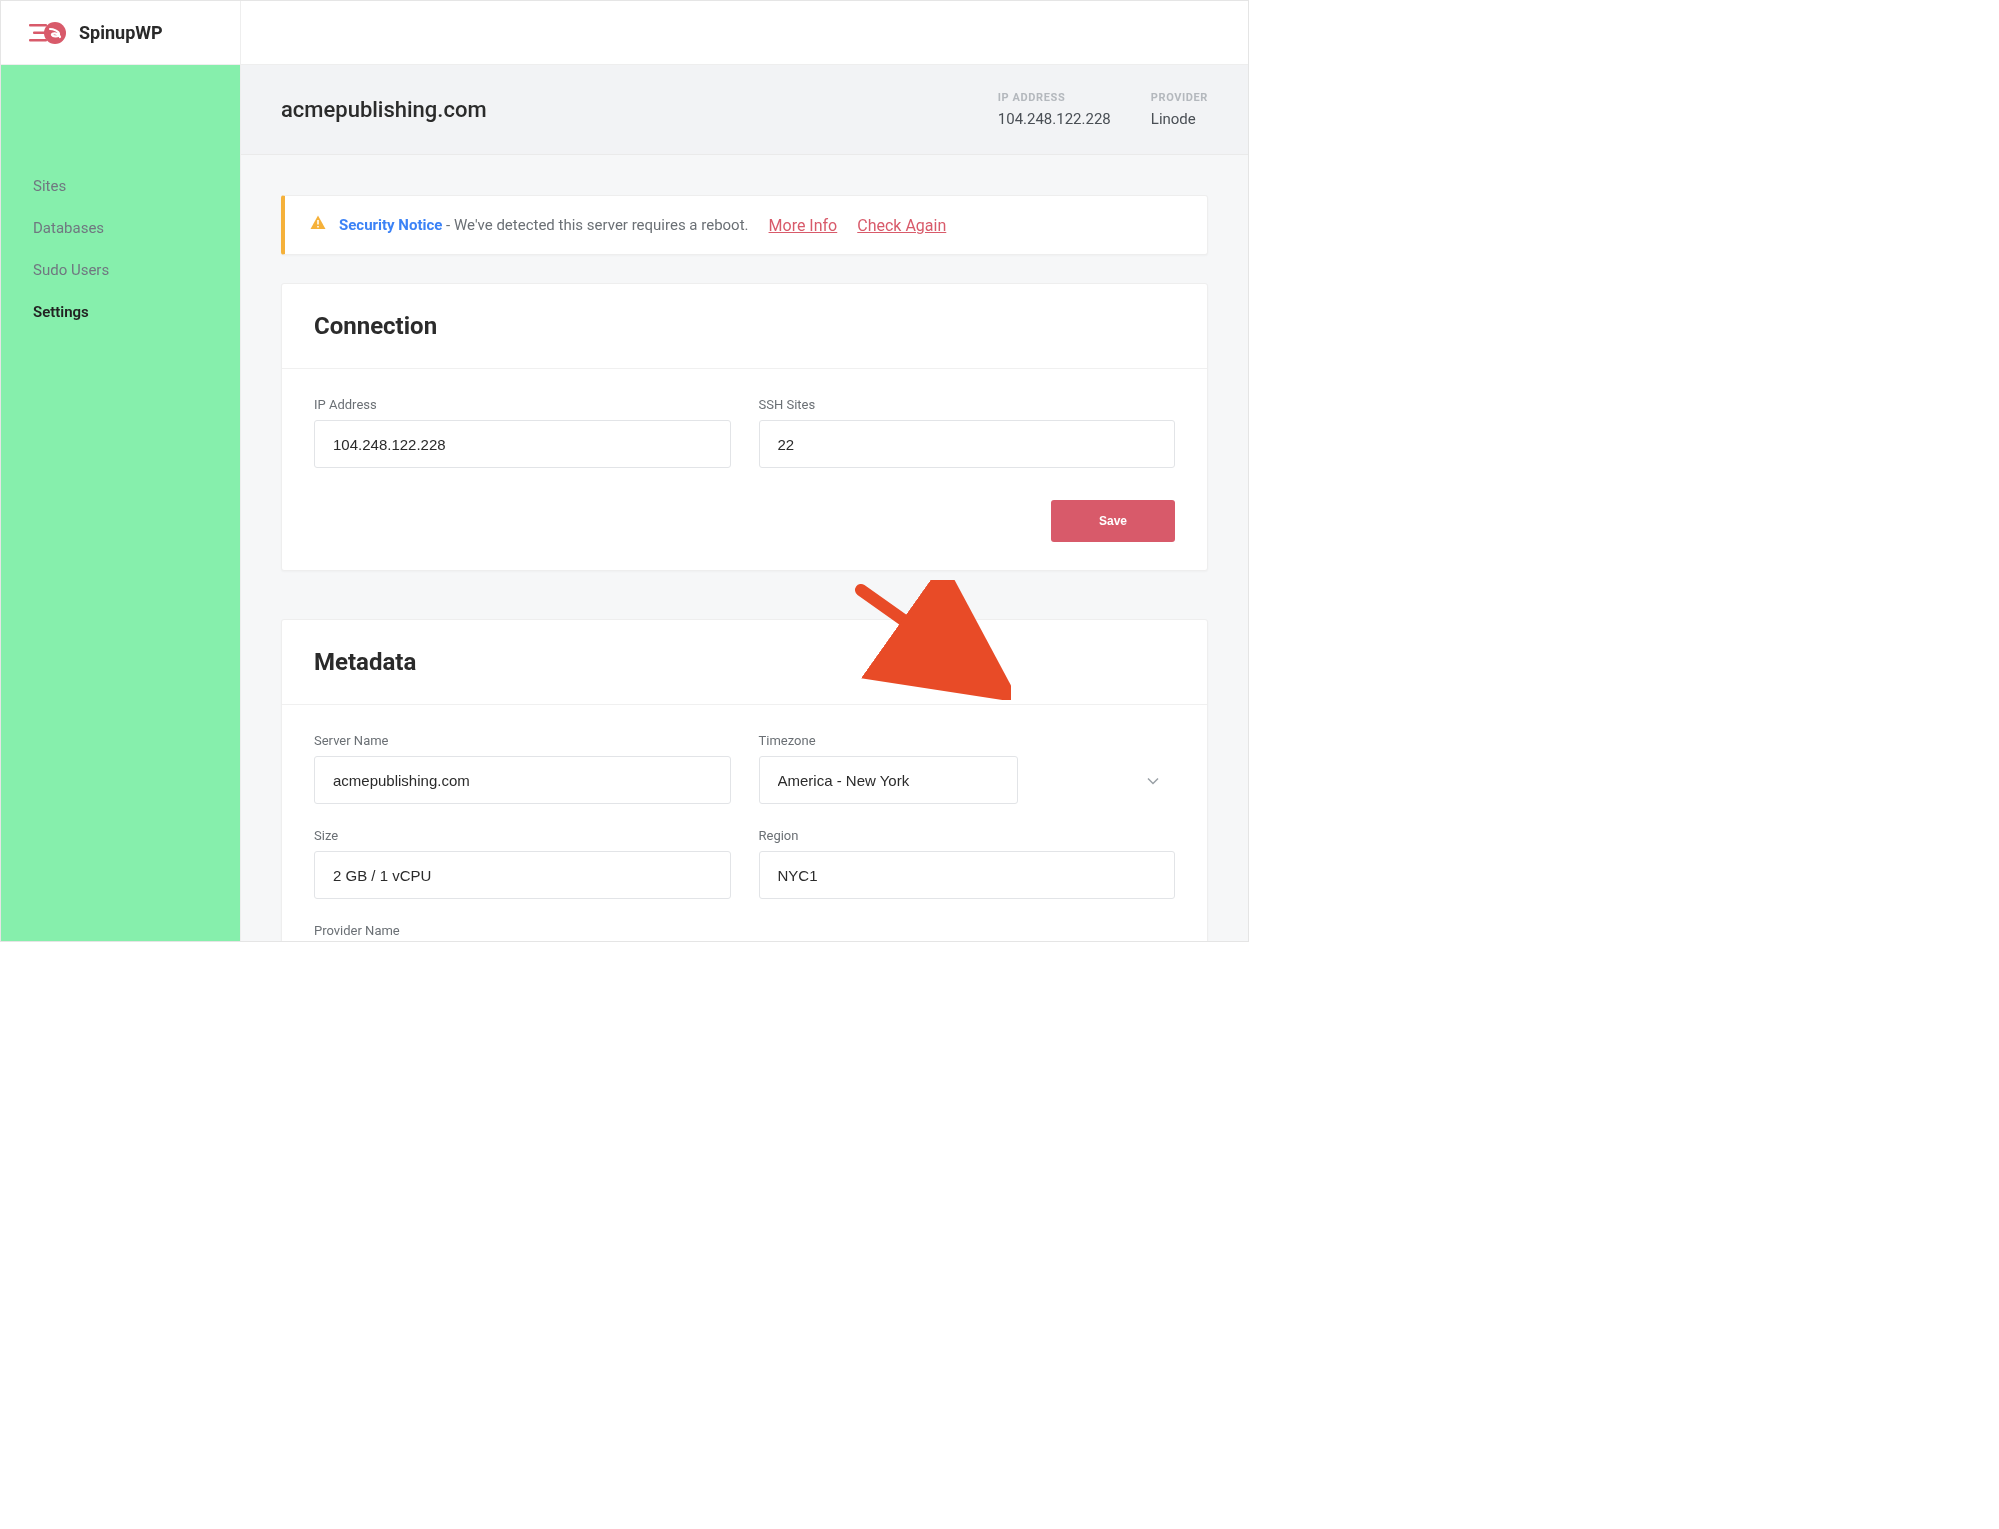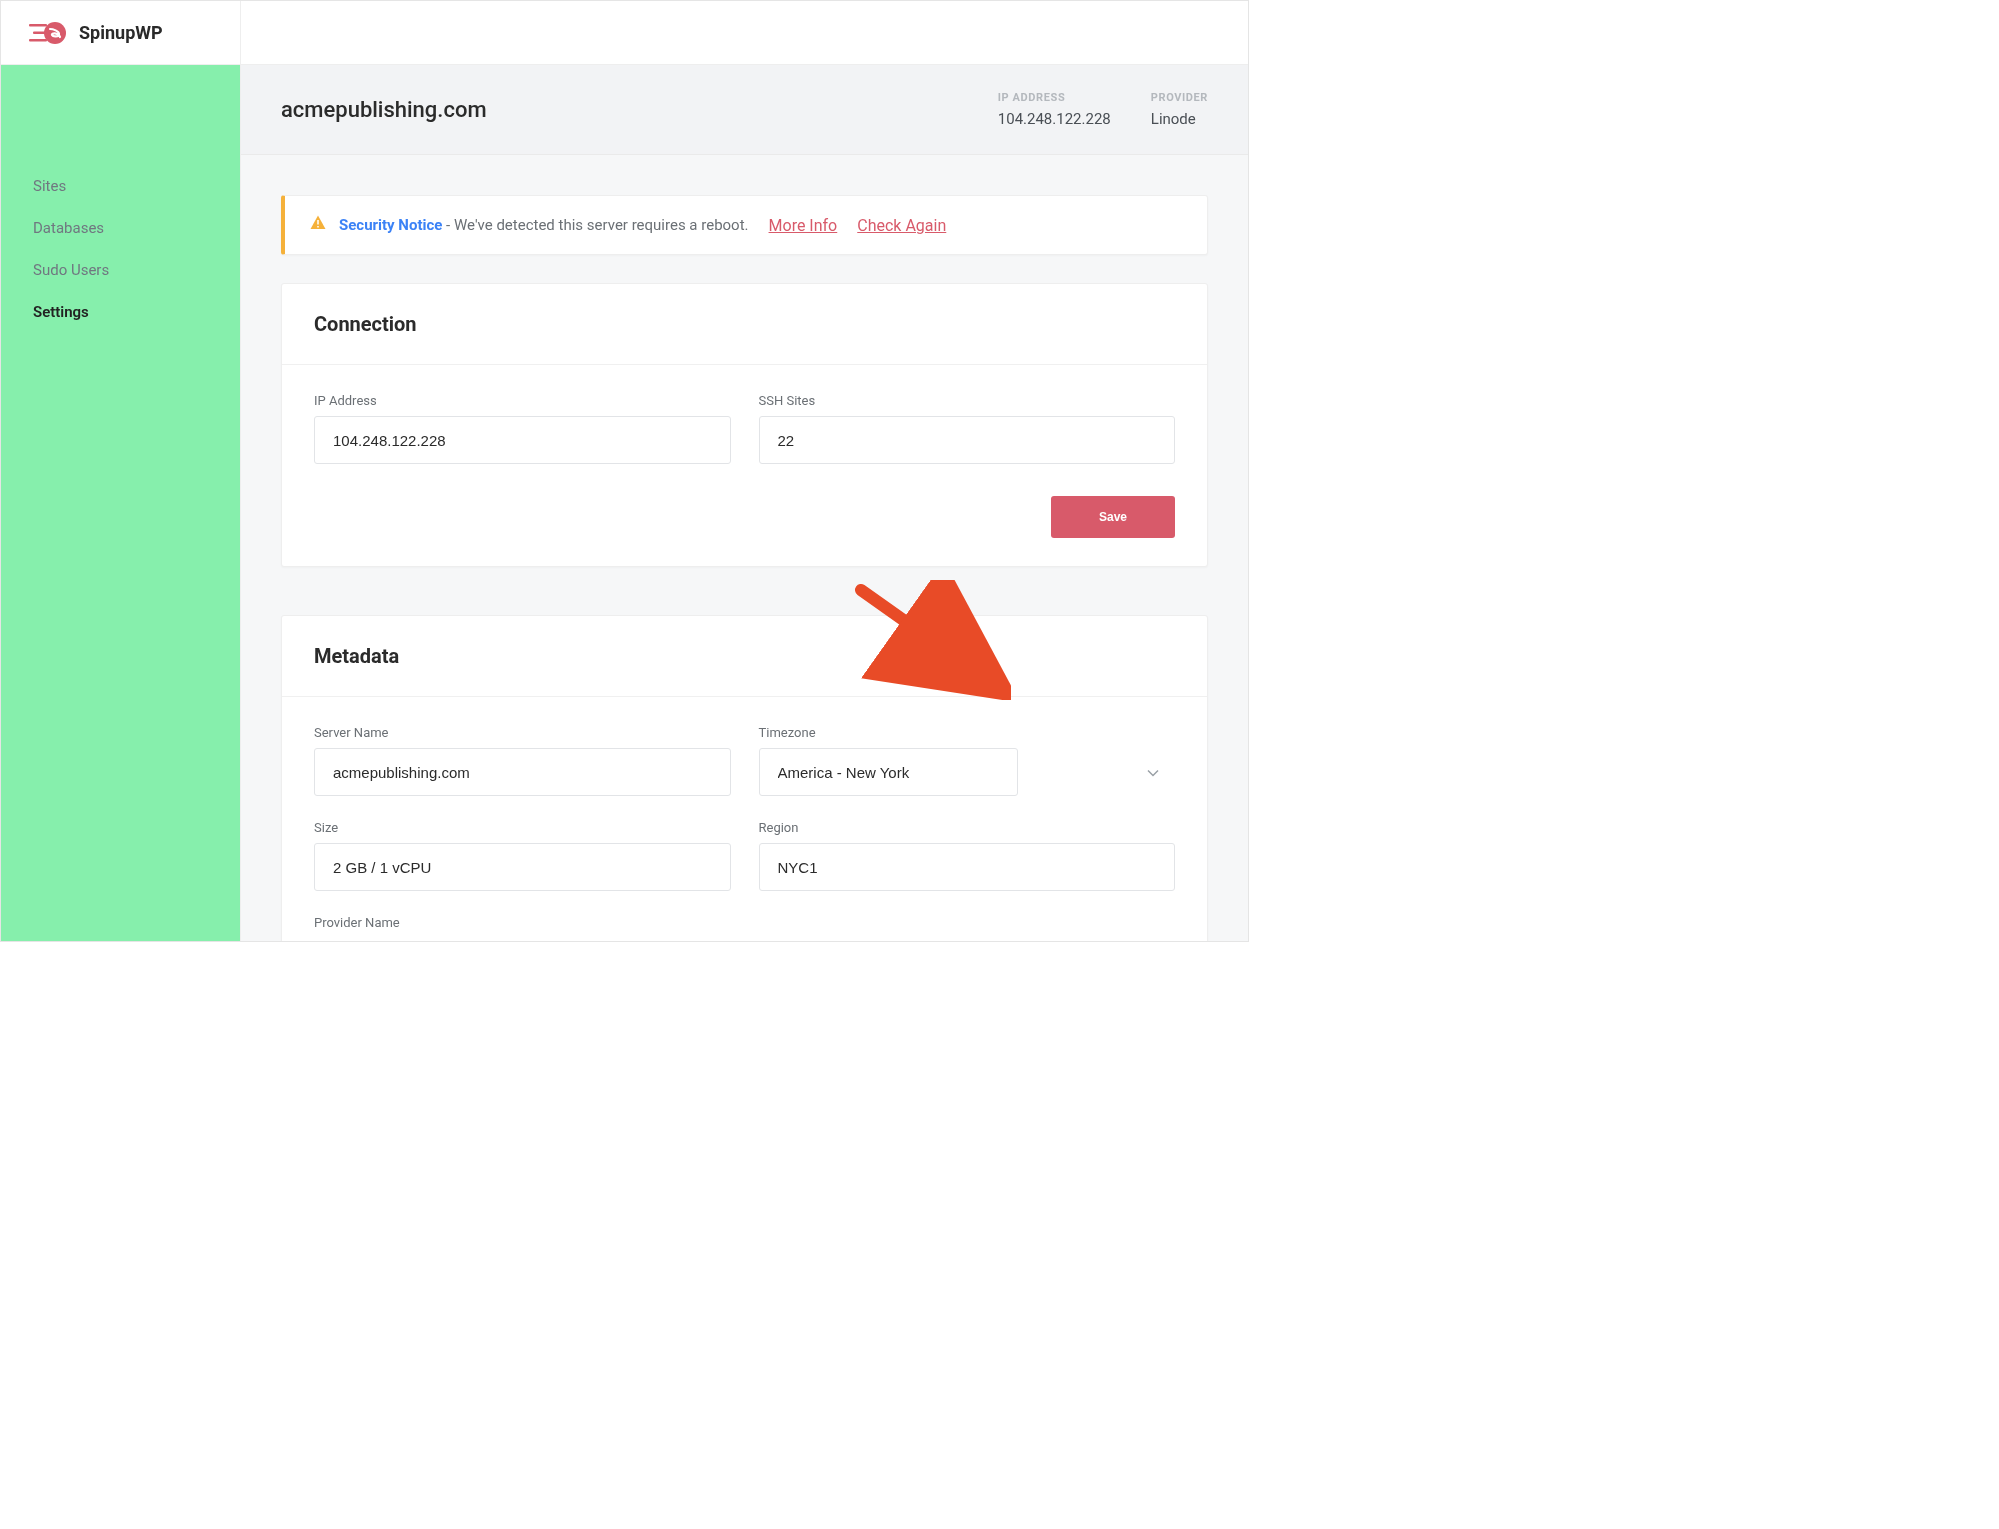--- a/index.html
+++ b/index.html
@@ -28,21 +28,21 @@
   .meta-label { font-size: 11px; letter-spacing: 0.6px; font-weight: 700; color: #b4b8bd; text-transform: uppercase; margin-bottom: 6px; }
   .meta-value { font-size: 15px; color: #4a4f55; }
   .content { padding: 40px; position: relative; }
   .notice { background: #fff; border: 1px solid #eee; border-left: 4px solid #f5b13a; border-radius: 3px; padding: 18px 24px; display: flex; align-items: center; gap: 12px; box-shadow: 0 1px 2px rgba(0,0,0,0.03); margin-bottom: 28px; }
   .notice-icon { color: #f5b13a; }
   .notice-text { font-size: 15px; color: #6b7075; }
   .notice-text b { color: #3b82f6; font-weight: 700; }
   .notice-link { color: #d85a6a; text-decoration: underline; margin-left: 8px; cursor: pointer; font-size: 16px; }
   .card { background: #fff; border: 1px solid #eee; border-radius: 3px; box-shadow: 0 1px 2px rgba(0,0,0,0.03); margin-bottom: 48px; }
   .card-header { padding: 28px 32px; border-bottom: 1px solid #f0f0f0; }
-  .card-title { font-size: 20px; font-weight: 700; color: #2b2b2b; }
+  .card-title { font-size: 24px; font-weight: 700; color: #2b2b2b; }
   .card-body { padding: 28px 32px 8px 32px; }
   .form-row { display: flex; gap: 28px; margin-bottom: 24px; }
   .form-col { flex: 1; display: flex; flex-direction: column; }
   .form-label { font-size: 13px; color: #6b7075; margin-bottom: 8px; }
   .form-input, .form-select { height: 48px; border: 1px solid #e2e4e7; border-radius: 3px; padding: 0 18px; font-size: 15px; color: #2b2b2b; background: #fff; }
   .form-select { appearance: none; -webkit-appearance: none; background: #fff; padding-right: 40px; position: relative; }
   .select-wrap { position: relative; }
   .select-caret { position: absolute; right: 16px; top: 50%; transform: translateY(-50%); color: #9aa0a6; pointer-events: none; }
   .card-footer { padding: 0 32px 28px 32px; display: flex; justify-content: flex-end; }
   .btn { border: none; cursor: pointer; font-size: 12px; font-weight: 700; border-radius: 3px; padding: 14px 48px; }

